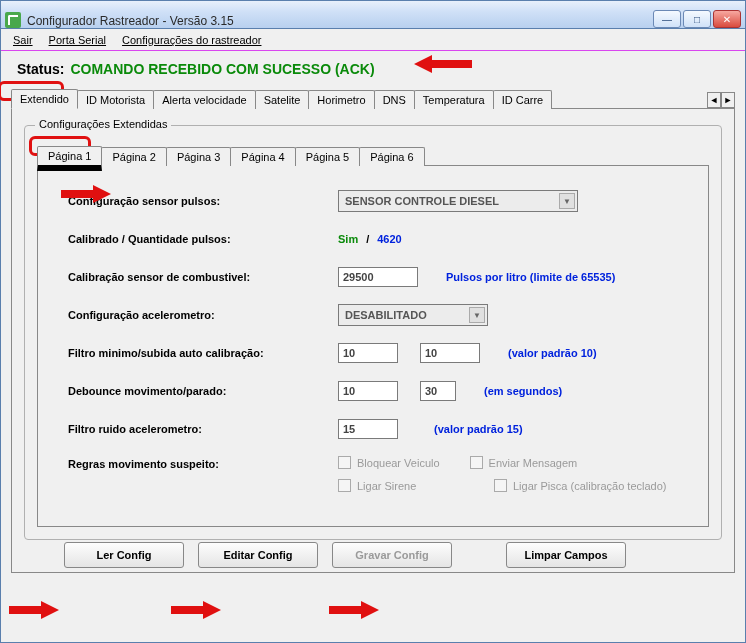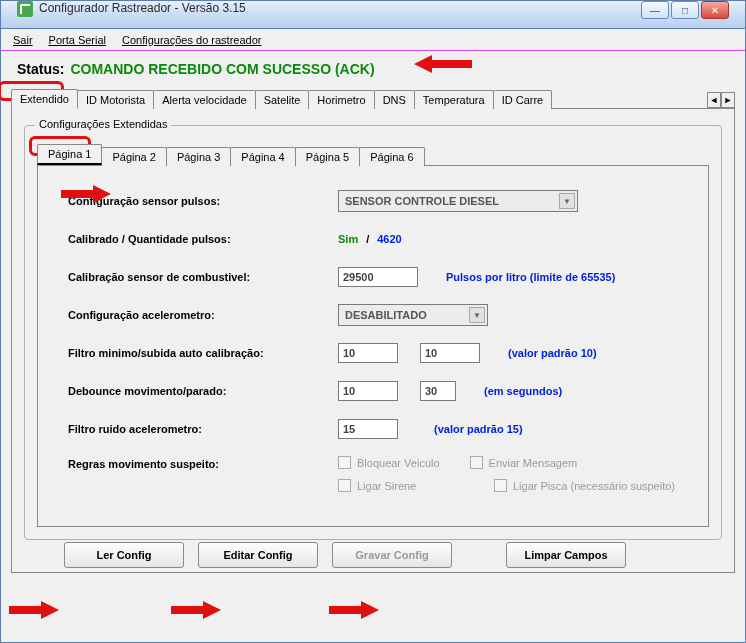--- a/index.html
+++ b/index.html
@@ -18,22 +18,22 @@
     border: 1px solid #5a7fad;
     background: #f0f0f0;
     display: flex;
     flex-direction: column;
   }
   .titlebar {
     height: 28px;
     background: linear-gradient(#e8f0fb, #cfe0f7 40%, #b8d0ef);
     border-bottom: 1px solid #5a7fad;
     display: flex;
-    align-items: flex-start;
-    padding: 0 16px;
+    align-items: flex-end;
+    padding: 0 4px;
   }
   .titlebar .appicon {
     width: 16px; height: 16px;
     background: #49a84c;
     border-radius: 2px;
     margin-right: 6px;
     position: relative;
   }
   .titlebar .appicon:before {
     content:""; position:absolute; inset:3px; border:2px solid #fff; border-right:none; border-bottom:none; border-radius:2px 0 0 0;
@@ -153,22 +153,22 @@
     border: 1px solid #888;
     border-bottom: none;
     padding: 3px 10px;
     background:#f0f0f0;
     border-radius: 2px 2px 0 0;
     margin-right: -1px;
     top:1px;
     position:relative;
   }
   .subtabs .tab.active {
-    top:0;
-    border-bottom:2px solid #000000;
+    top:6px;
+    border-bottom:6px solid #000000;
     z-index:2;
   }
   .subpanel {
     border:1px solid #888;
     border-top:none;
     padding: 24px 18px 18px 30px;
   }
   .row {
     display:flex;
     align-items:center;
@@ -386,21 +386,21 @@
                     <span>Enviar Mensagem</span>
                   </div>
               </div>
               <div style="display:flex;gap:30px">
                 <div class="chk" style="min-width:126px">
                     <div class="box"></div>
                     <span>Ligar Sirene</span>
                   </div>
                 <div class="chk">
                     <div class="box"></div>
-                    <span>Ligar Pisca (necessário suspeito)</span>
+                    <span>Ligar Pisca (calibração teclado)</span>
                   </div>
               </div>
             </div>
           </div>
 
         </div>
       </div>
 
       <div class="btnrow">
         <div class="btn">Ler Config</div>

